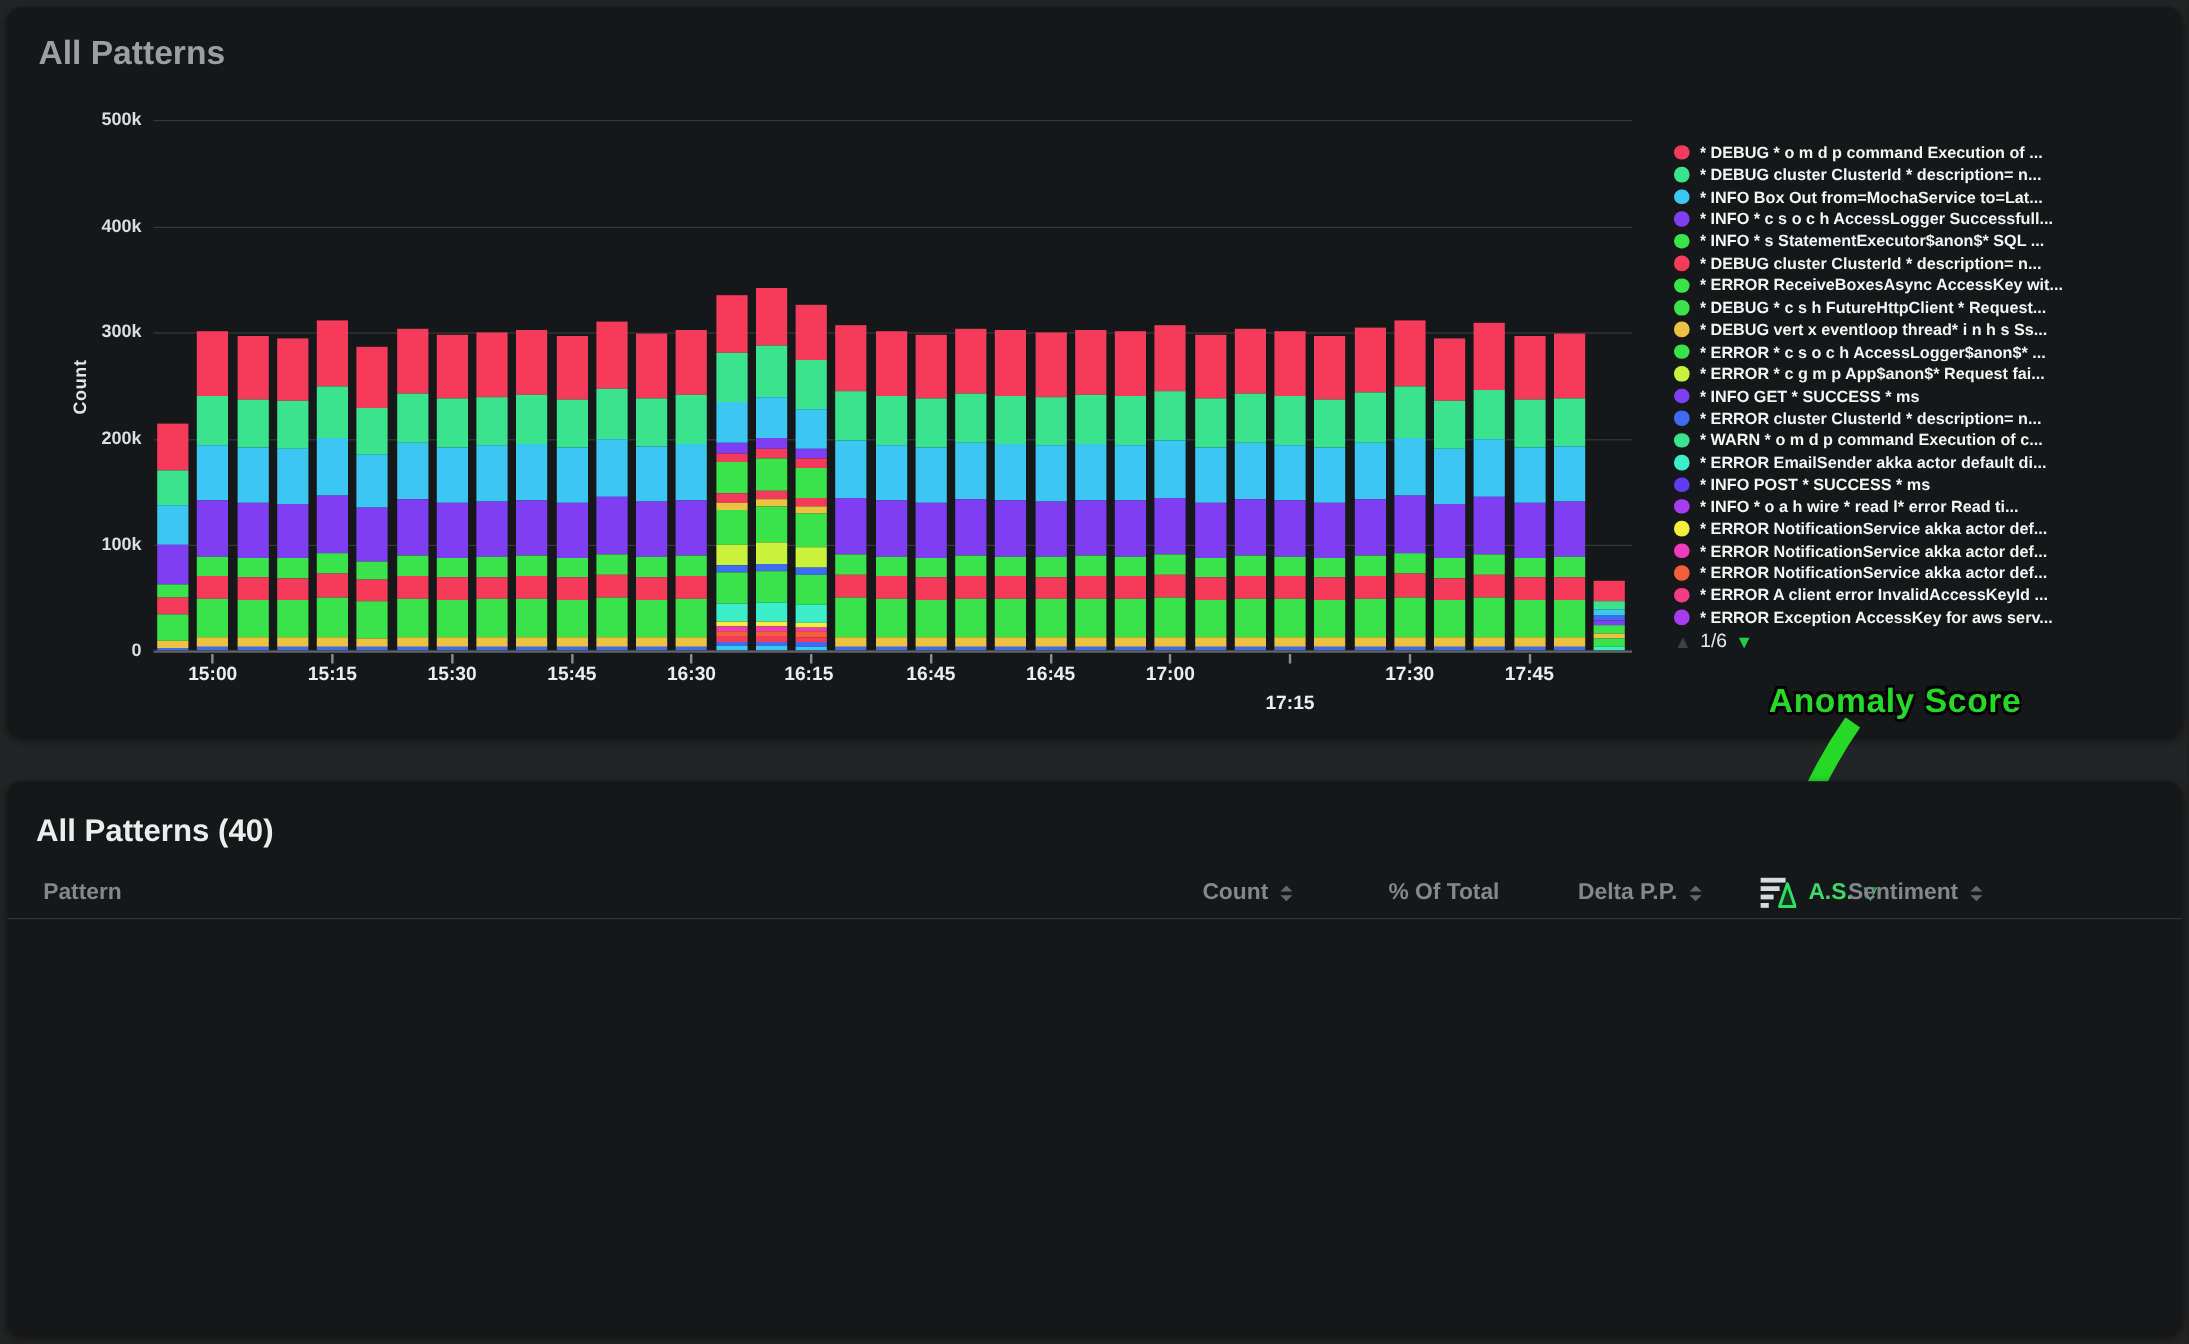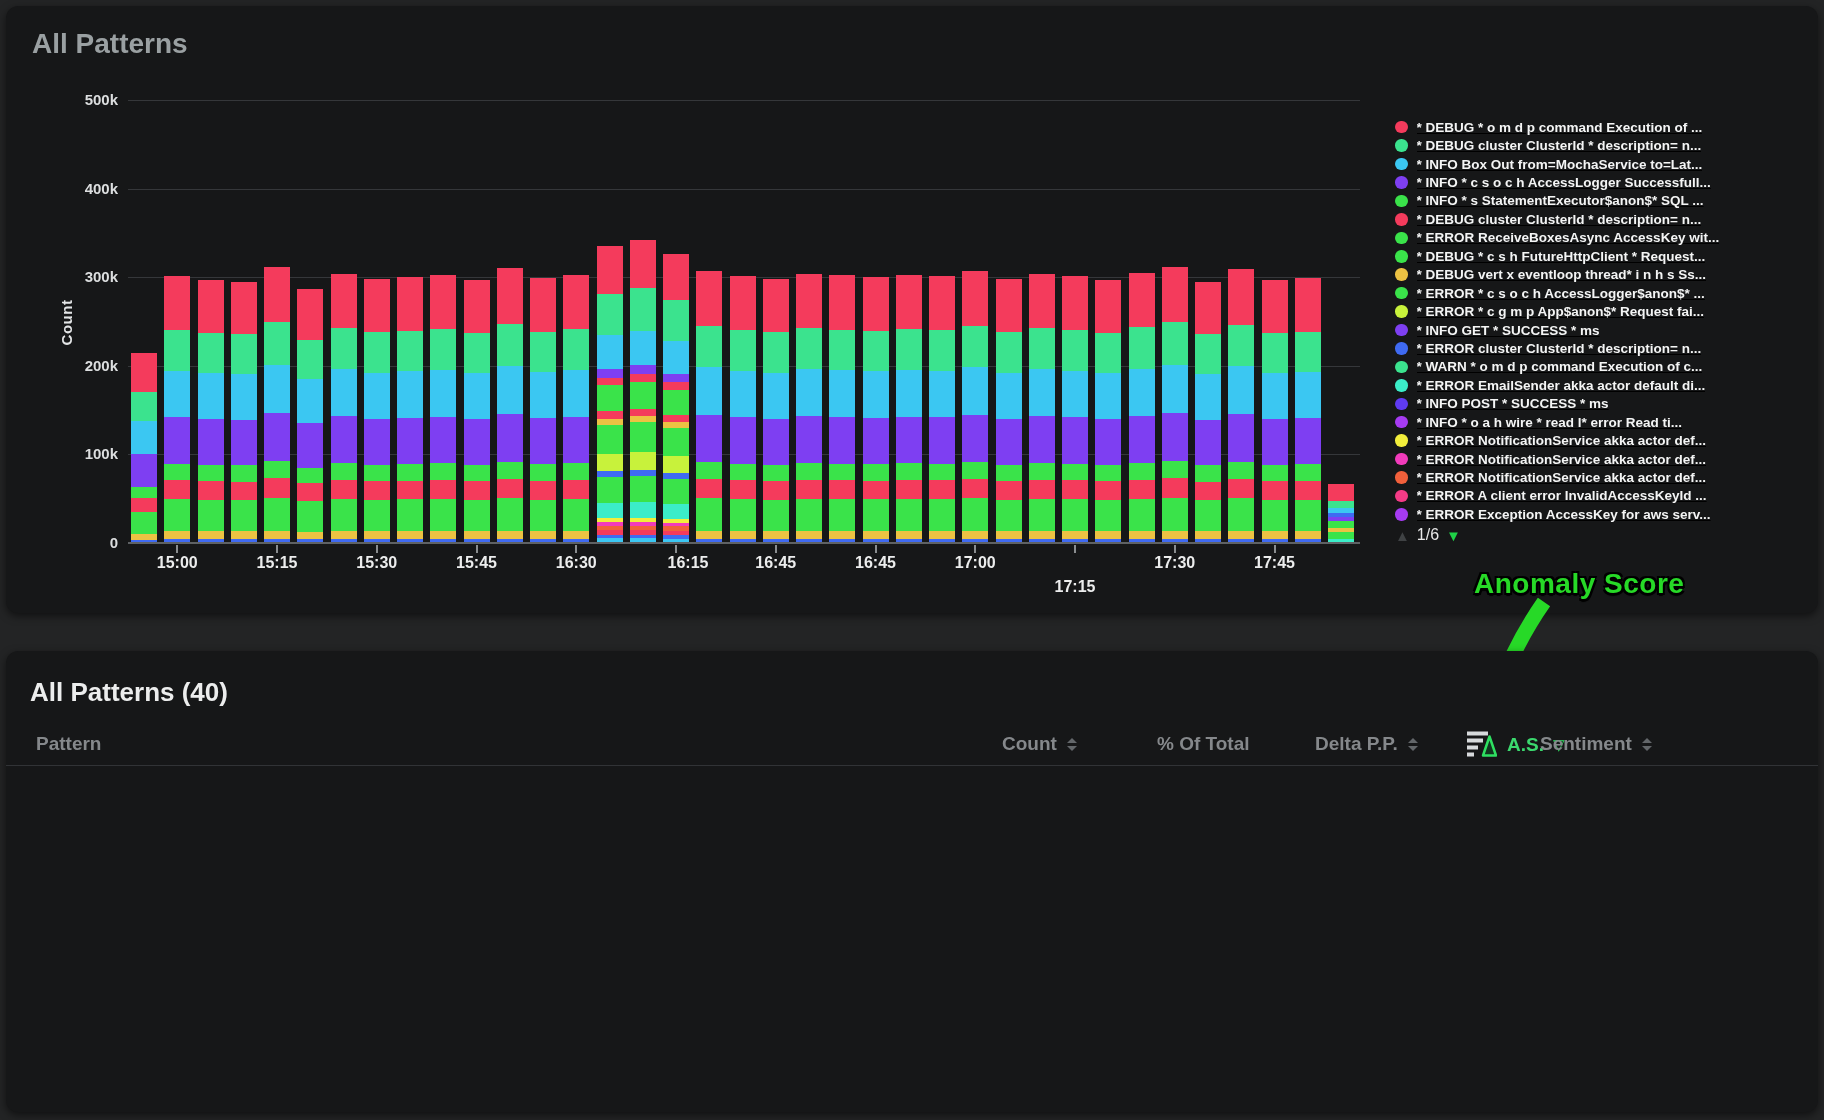--- a/index.html
+++ b/index.html
@@ -15,21 +15,21 @@
   .ytick { position:absolute; left:30px; width:82px; text-align:right; font-size:15px; font-weight:bold; color:#dcdedf; }
   .plot { position:absolute; left:122px; top:94px; width:1232px; height:443px; }
   .gridline { position:absolute; left:0; width:100%; height:1px; background:#35373a; }
   .baseline { position:absolute; left:0; bottom:-1px; width:100%; height:2px; background:#5e6164; }
   .bar { position:absolute; bottom:1px; width:26px; display:flex; flex-direction:column-reverse; }
   .seg { width:100%; }
   .xtickmark { position:absolute; top:539px; width:2px; height:8px; background:#8a8d8f; }
   .xtick { position:absolute; top:548px; width:80px; text-align:center; font-size:16px; font-weight:bold; color:#eceded; }
 
   
-  .legend { position:absolute; left:1389px; top:112px; width:402px; height:406px; overflow:hidden;text-decoration:underline; }
+  .legend { position:absolute; left:1389px; top:112px; width:402px; height:406px; overflow:hidden; }
   .legend-row { height:18.45px; display:flex; align-items:center; cursor:pointer; }
   .legend-dot { width:12.5px; height:12.5px; border-radius:50%; margin-right:9px; flex:0 0 auto; }
   .legend-label { font-size:13.5px; font-weight:bold; color:#f4f5f5; white-space:nowrap; overflow:hidden; }
   .pager { position:absolute; left:1389px; top:520px; display:flex; align-items:center; gap:7px; font-size:16px; color:#e8e8e8; }
   .pager .up { color:#3f4244; font-size:15px; cursor:pointer; }
   .pager .down { color:#1fd147; font-size:15px; cursor:pointer; }
 
   
   .annotation-label { position:absolute; left:1474px; top:568px; width:250px; font-size:28px; font-weight:bold; color:#27d927; letter-spacing:.5px;
     text-shadow:-2px -2px 0 #000, 2px -2px 0 #000, -2px 2px 0 #000, 2px 2px 0 #000, 0 3px 1px #000; }
@@ -516,21 +516,21 @@
       <div class="xtick" style="left: 131.25px;">15:00</div>
       <div class="xtickmark" style="left: 270px;"></div>
       <div class="xtick" style="left: 231px;">15:15</div>
       <div class="xtickmark" style="left: 369.75px;"></div>
       <div class="xtick" style="left: 330.75px;">15:30</div>
       <div class="xtickmark" style="left: 469.5px;"></div>
       <div class="xtick" style="left: 430.5px;">15:45</div>
       <div class="xtickmark" style="left: 569.25px;"></div>
       <div class="xtick" style="left: 530.25px;">16:30</div>
       <div class="xtickmark" style="left: 669px;"></div>
-      <div class="xtick" style="left: 642px;">16:15</div>
+      <div class="xtick" style="left: 628px;">16:15</div>
       <div class="xtickmark" style="left: 768.75px;"></div>
       <div class="xtick" style="left: 729.75px;">16:45</div>
       <div class="xtickmark" style="left: 868.5px;"></div>
       <div class="xtick" style="left: 829.5px;">16:45</div>
       <div class="xtickmark" style="left: 968.25px;"></div>
       <div class="xtick" style="left: 929.25px;">17:00</div>
       <div class="xtickmark" style="left: 1068px;"></div>
       <div class="xtick" style="left: 1029px; margin-top: 24px;">17:15</div>
       <div class="xtickmark" style="left: 1167.75px;"></div>
       <div class="xtick" style="left: 1128.75px;">17:30</div>

